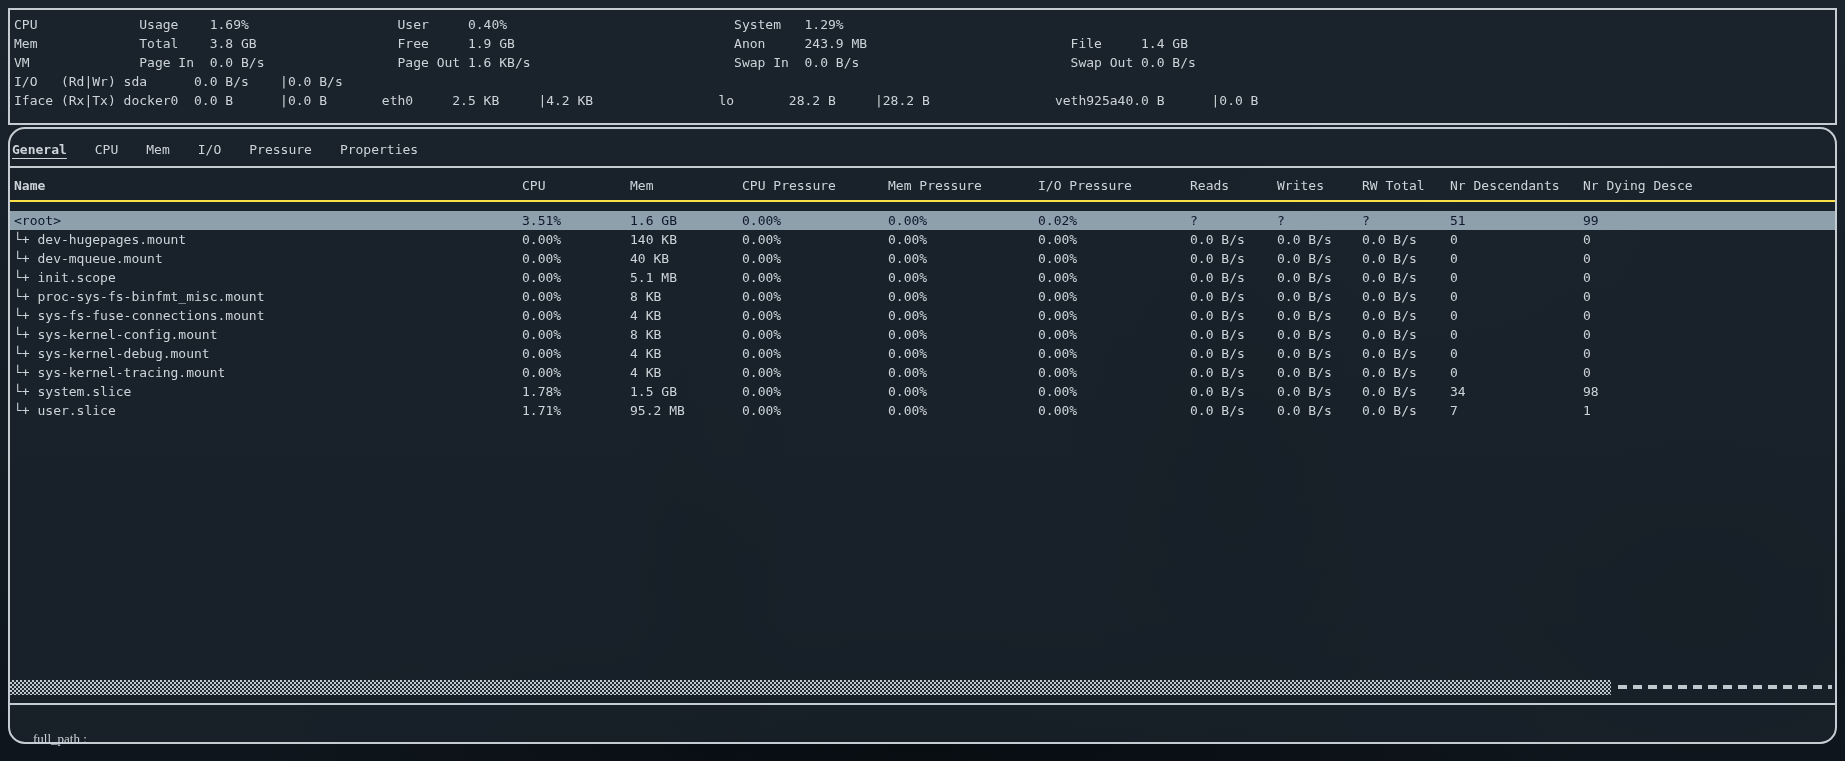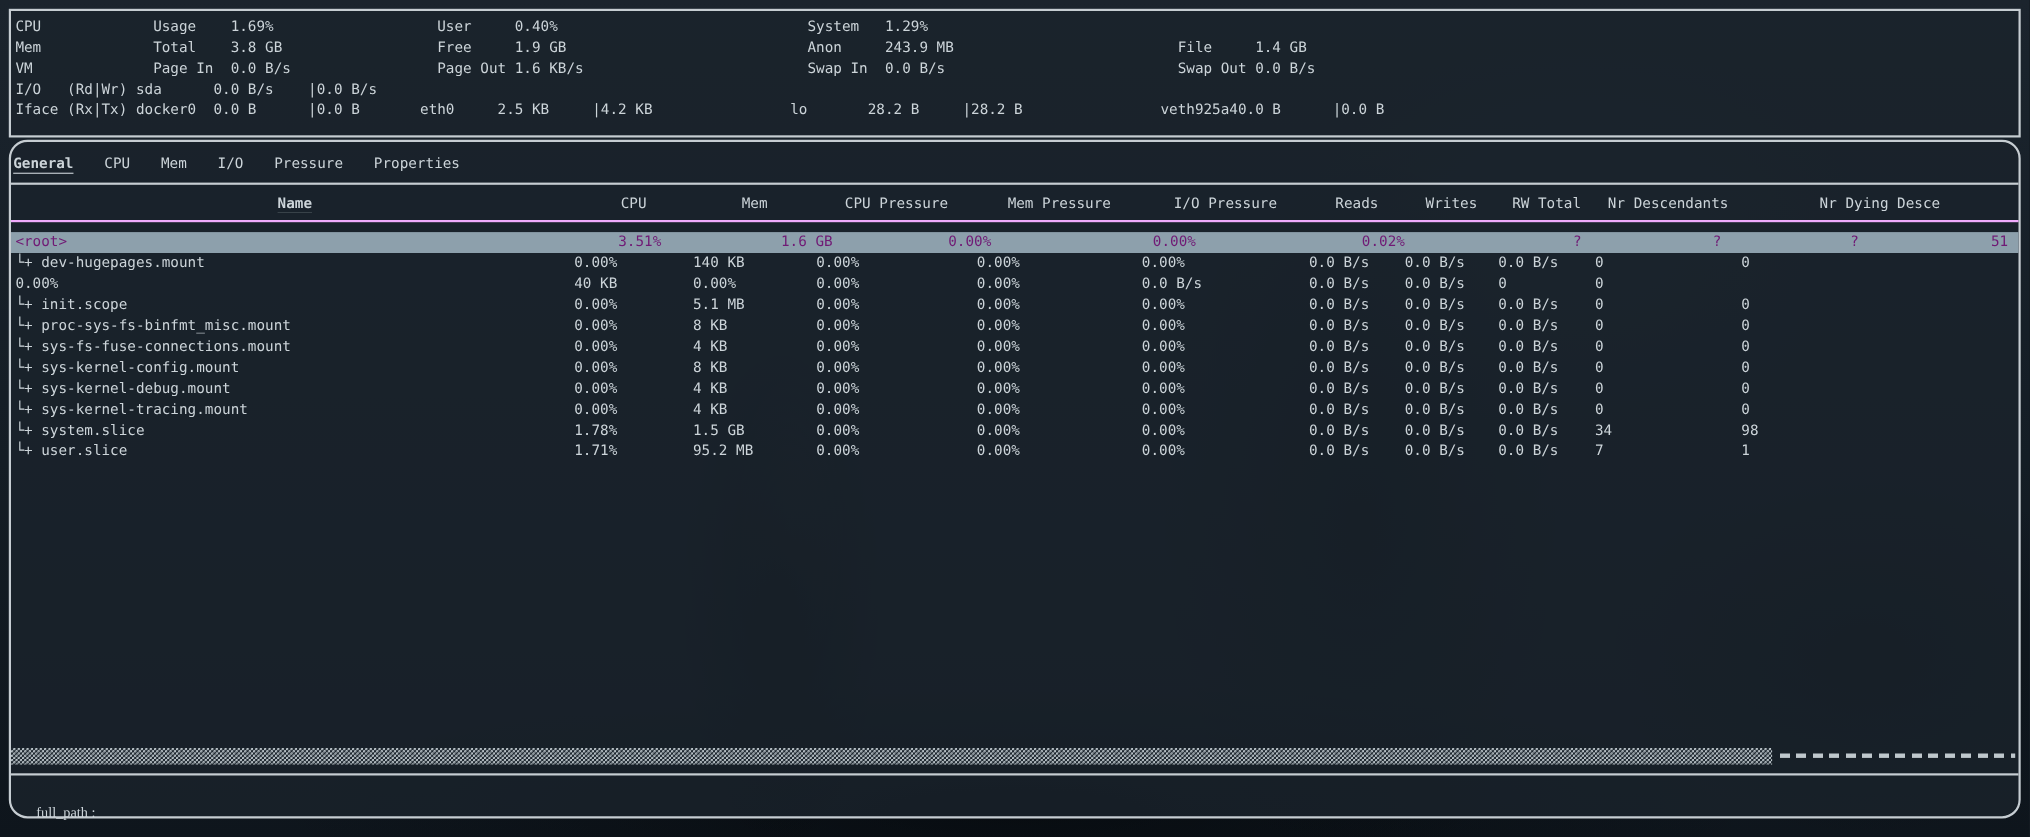--- a/index.html
+++ b/index.html
@@ -48,31 +48,30 @@
     border-bottom:2px solid #c6cdd2;
   }
   .tab{white-space:pre;cursor:default;}
   .tab.active{font-weight:bold;text-decoration:underline;text-underline-offset:4px;}
   .gridcols{
     display:grid;
     grid-template-columns:508px 108px 112px 146px 150px 152px 87px 85px 88px 133px minmax(0,1fr);
   }
   .thead{
     padding:10px 0 7px 4px;
-    border-bottom:2px solid #f0abfc;
-    text-align:center;
+    border-bottom:2px solid #fde047;
   }
   .hcell{white-space:pre;overflow:hidden;}
   .hcell.name{font-weight:bold;text-decoration:underline;text-underline-offset:4px;}
   .tbody{margin-top:9px;}
   .trow{
     padding-left:4px;
     height:19px;line-height:19px;
   }
-  .trow.selected{background:#8da0ac;color:#701a75;gap:40px;}
+  .trow.selected{background:#8da0ac;color:#0f172a;}
   .c{white-space:pre;overflow:hidden;}
   .tree{white-space:pre;}
   .scrollbar{
     position:absolute;left:0;right:2px;bottom:47px;height:16px;
     display:flex;align-items:center;
   }
   .thumb{
     width:1601px;height:15px;
     background-color:rgba(40,50,58,0.5);
     background-image:
@@ -152,20 +151,21 @@
         <span class="c">0.00%</span>
         <span class="c">0.00%</span>
         <span class="c">0.00%</span>
         <span class="c">0.0 B/s</span>
         <span class="c">0.0 B/s</span>
         <span class="c">0.0 B/s</span>
         <span class="c">0</span>
         <span class="c">0</span>
       </div>
       <div class="trow gridcols">
+        <span class="c"><span class="tree">└+ </span><span>dev-mqueue.mount</span></span>
         <span class="c">0.00%</span>
         <span class="c">40 KB</span>
         <span class="c">0.00%</span>
         <span class="c">0.00%</span>
         <span class="c">0.00%</span>
         <span class="c">0.0 B/s</span>
         <span class="c">0.0 B/s</span>
         <span class="c">0.0 B/s</span>
         <span class="c">0</span>
         <span class="c">0</span>

